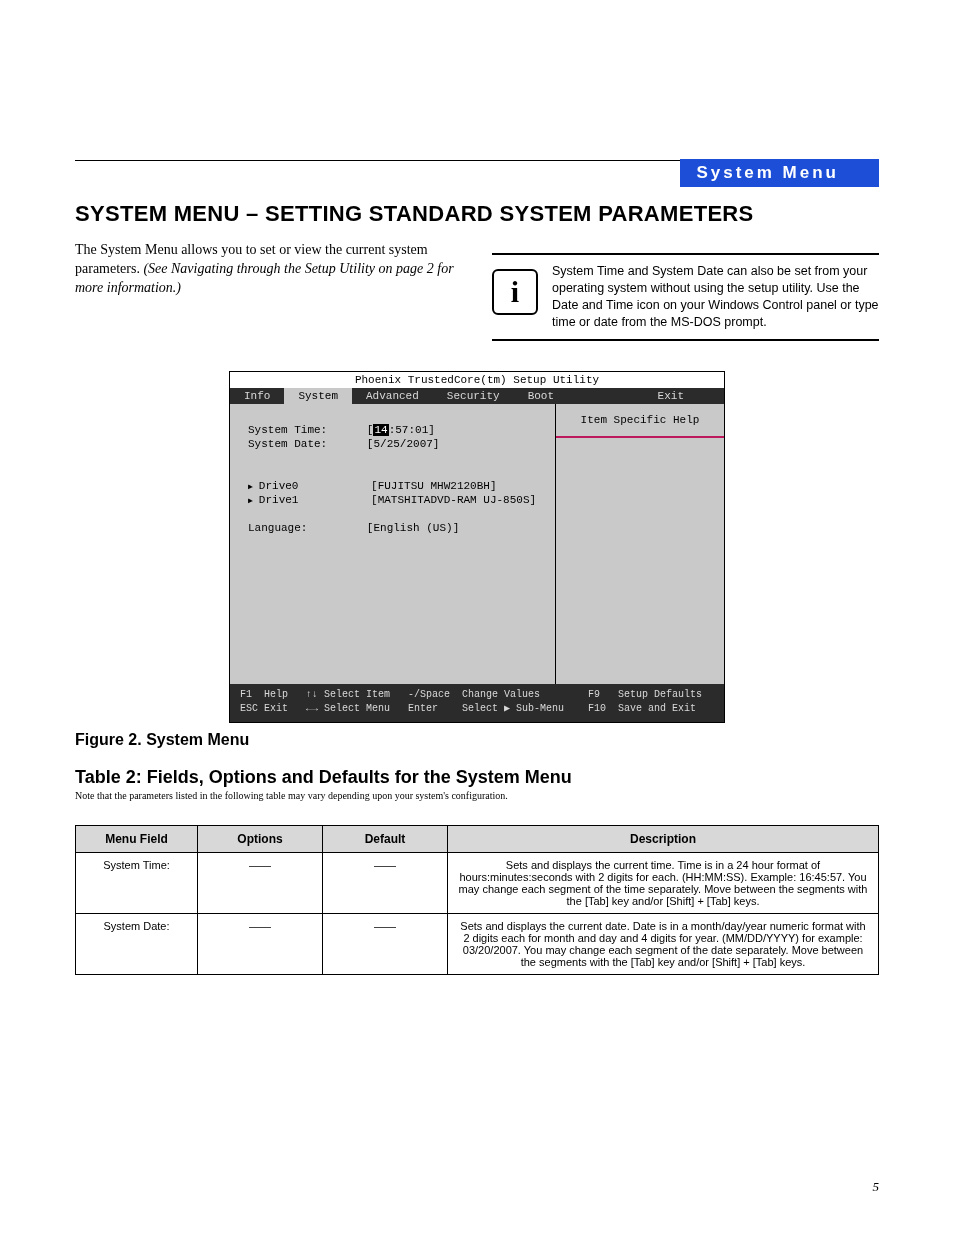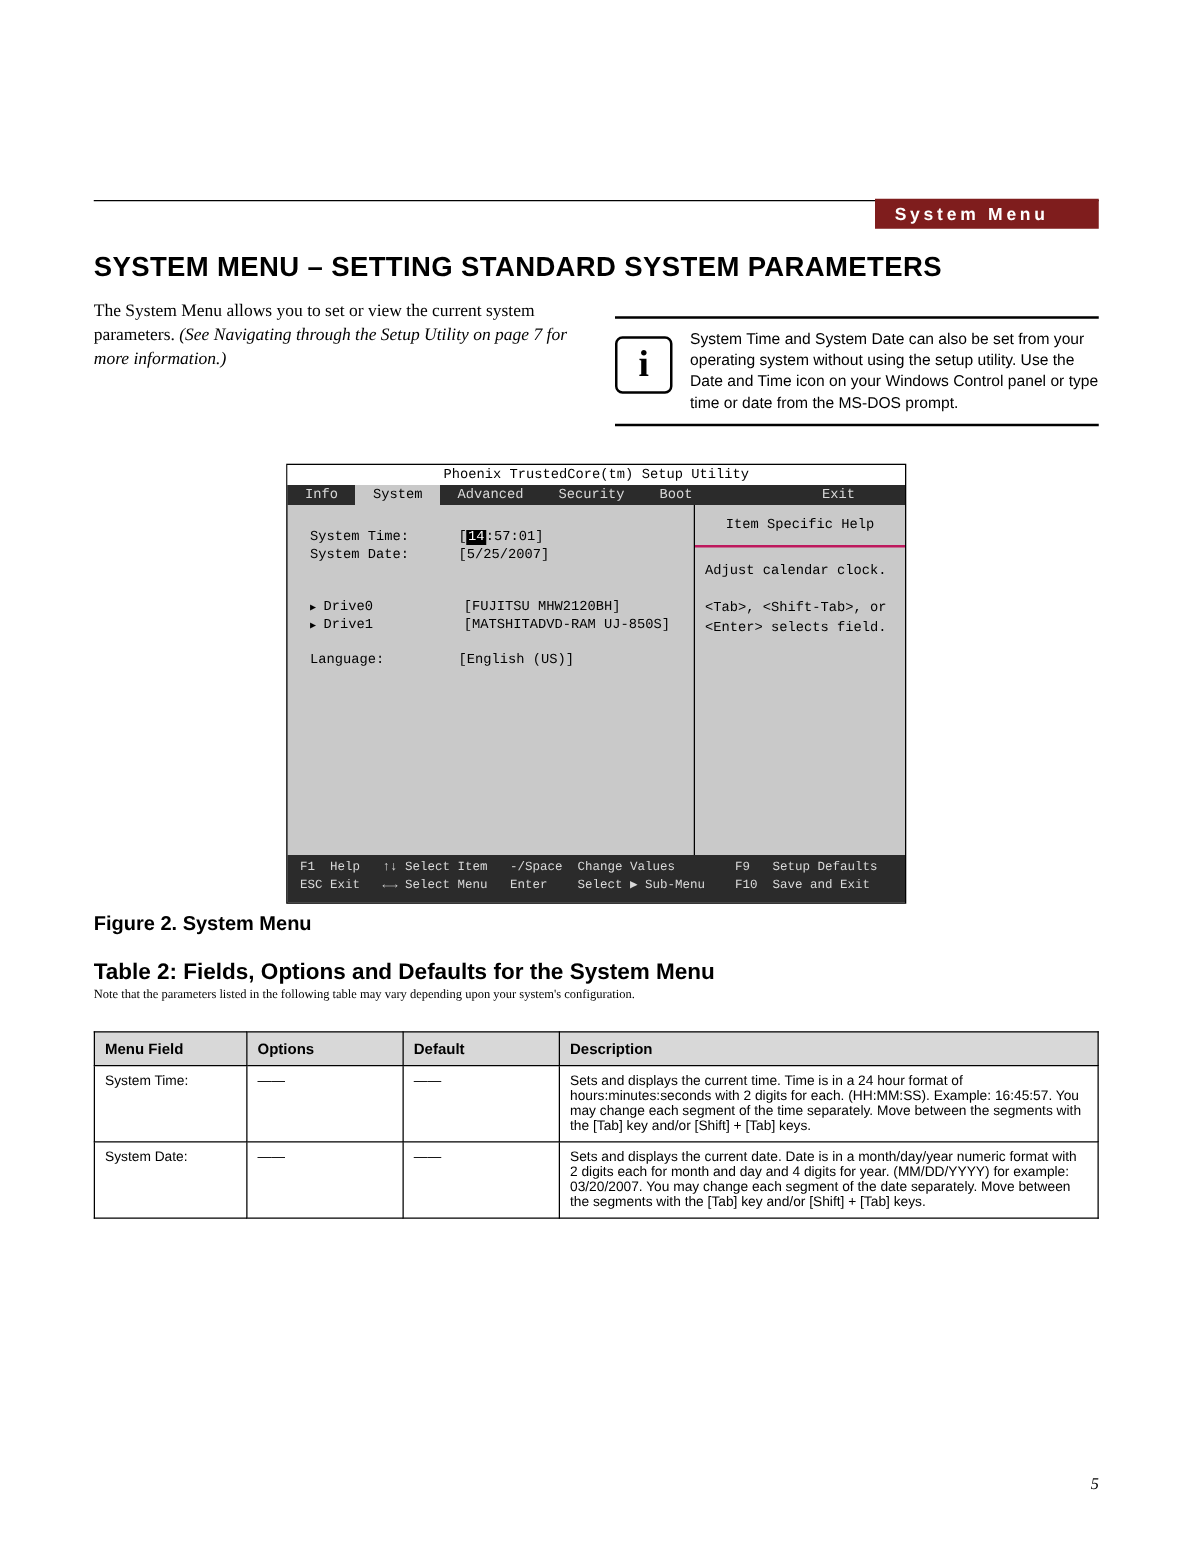--- a/index.html
+++ b/index.html
@@ -18,26 +18,26 @@
   }
   .header-rule {
     border-top: 1px solid #000;
     margin-top: 110px;
     position: relative;
   }
   .header-tag {
     position: absolute;
     right: 0;
     top: -2px;
-    background: #7f1d1d;
+    background: #1d4ed8;
     color: #fff;
     font-family: Arial, sans-serif;
     font-weight: bold;
     letter-spacing: 3px;
-    font-size: 14px;
+    font-size: 17px;
     padding: 4px 40px 4px 16px;
   }
   h1.title {
     font-family: Arial, Helvetica, sans-serif;
     font-weight: bold;
     font-size: 22px;
     margin: 40px 0 14px 0;
     letter-spacing: 0.3px;
   }
   .two-col {
@@ -161,21 +161,21 @@
   }
   table.fields {
     width: 100%;
     border-collapse: collapse;
     font-family: Arial, sans-serif;
     font-size: 11px;
   }
   table.fields th, table.fields td {
     border: 1px solid #000;
     padding: 6px 8px;
-    text-align: left;
+    text-align: center;
     vertical-align: top;
   }
   table.fields th {
     background: #d8d8d8;
     font-weight: bold;
     font-size: 12px;
   }
   .col-mf { width: 105px; }
   .col-op { width: 108px; }
   .col-df { width: 108px; }
@@ -197,21 +197,21 @@
 
   <div class="header-rule">
     <div class="header-tag">System Menu</div>
   </div>
 
   <h1 class="title">SYSTEM MENU – SETTING STANDARD SYSTEM PARAMETERS</h1>
 
   <div class="two-col">
     <div class="col">
       <p class="para">
-        <span>The System Menu allows you to set or view the current system parameters. </span><span class="italic">(See Navigating through the Setup Utility on page 7 for more information.)</span>
+        <span>The System Menu allows you to set or view the current system parameters. </span><span class="italic">(See Navigating through the Setup Utility on page 2 for more information.)</span>
       </p>
     </div>
     <div class="col">
       <div class="note-box">
         <div class="note-icon">i</div>
         <div>System Time and System Date can also be set from your operating system without using the setup utility. Use the Date and Time icon on your Windows Control panel or type time or date from the MS-DOS prompt.</div>
       </div>
     </div>
   </div>
 
@@ -231,26 +231,20 @@
         <div class="bios-row"><span>System Date:</span>      <span>[5/25/2007]</span></div>
         <div class="bios-row">&nbsp;</div>
         <div class="bios-row">&nbsp;</div>
         <div class="bios-row arrow-r"><span>Drive0</span>           <span>[FUJITSU MHW2120BH]</span></div>
         <div class="bios-row arrow-r"><span>Drive1</span>           <span>[MATSHITADVD-RAM UJ-850S]</span></div>
         <div class="bios-row">&nbsp;</div>
         <div class="bios-row"><span>Language:</span>         <span>[English (US)]</span></div>
       </div>
       <div class="bios-right">
         <div class="bios-help-title">Item Specific Help</div>
-        <div class="bios-help-body">
-          <div>Adjust calendar clock.</div>
-          <div>&nbsp;</div>
-          <div>&lt;Tab&gt;, &lt;Shift-Tab&gt;, or</div>
-          <div>&lt;Enter&gt; selects field.</div>
-        </div>
       </div>
     </div>
     <div class="bios-footer"><span>F1  Help   ↑↓ Select Item   -/Space  Change Values        F9   Setup Defaults</span>
 <span>ESC Exit   ←→ Select Menu   Enter    Select ▶ Sub-Menu    F10  Save and Exit</span></div>
   </div>
 
   <div class="fig-caption">Figure 2.   System Menu</div>
 
   <div class="table-title">Table 2: Fields, Options and Defaults for the System Menu</div>
   <div class="table-note">Note that the parameters listed in the following table may vary depending upon your system's configuration.</div>

